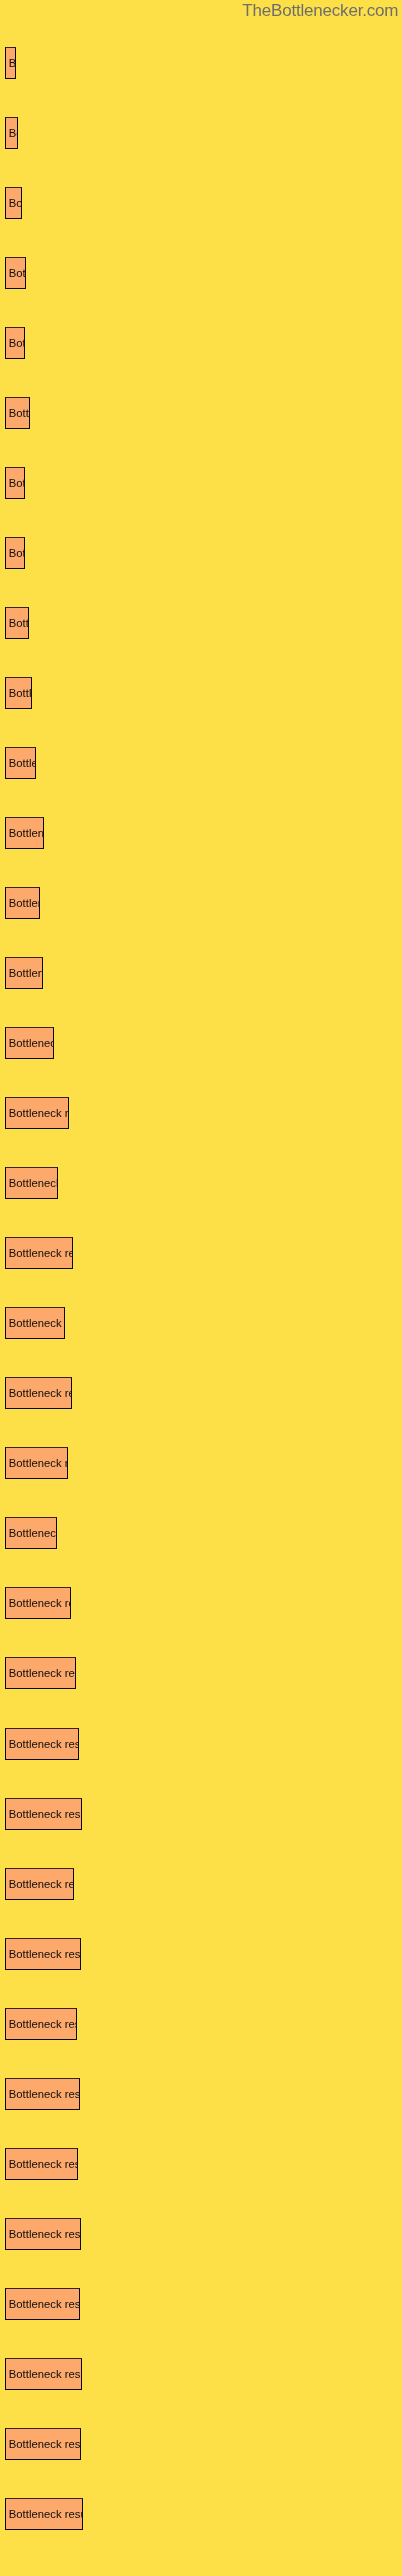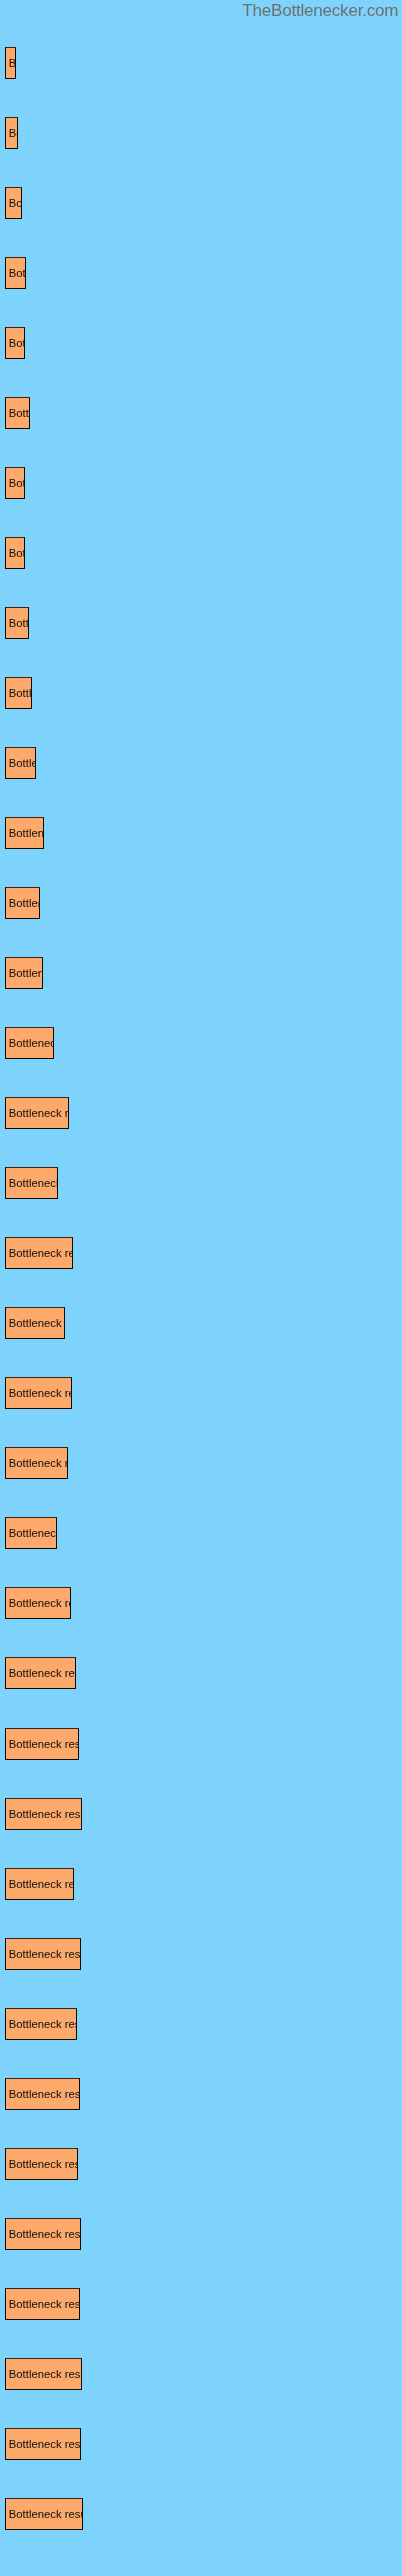--- a/index.html
+++ b/index.html
@@ -2,21 +2,21 @@
 <html style="font-size:13px"><head>
 <meta charset="utf-8">
 <title>Bottleneck chart</title>
 <style>
   html,body{margin:0;padding:0;background:#000;}
   body{
     width:403px;height:2576px;position:relative;overflow:hidden;
     font-family:"Liberation Sans", sans-serif;
     -webkit-font-smoothing:antialiased;
   }
-  #chart-root{position:absolute;inset:0;width:403px;height:2576px;background:#7dd3fc;}
+  #chart-root{position:absolute;inset:0;width:403px;height:2576px;background:#fde047;}
 
   
   .watermark{
     position:absolute;
     top:0px; right:4.8px;
     font-family:"Liberation Sans", sans-serif;
     font-size:17px;
     line-height:21px;
     letter-spacing:-0.2px;
     color:#6e6e6e;

